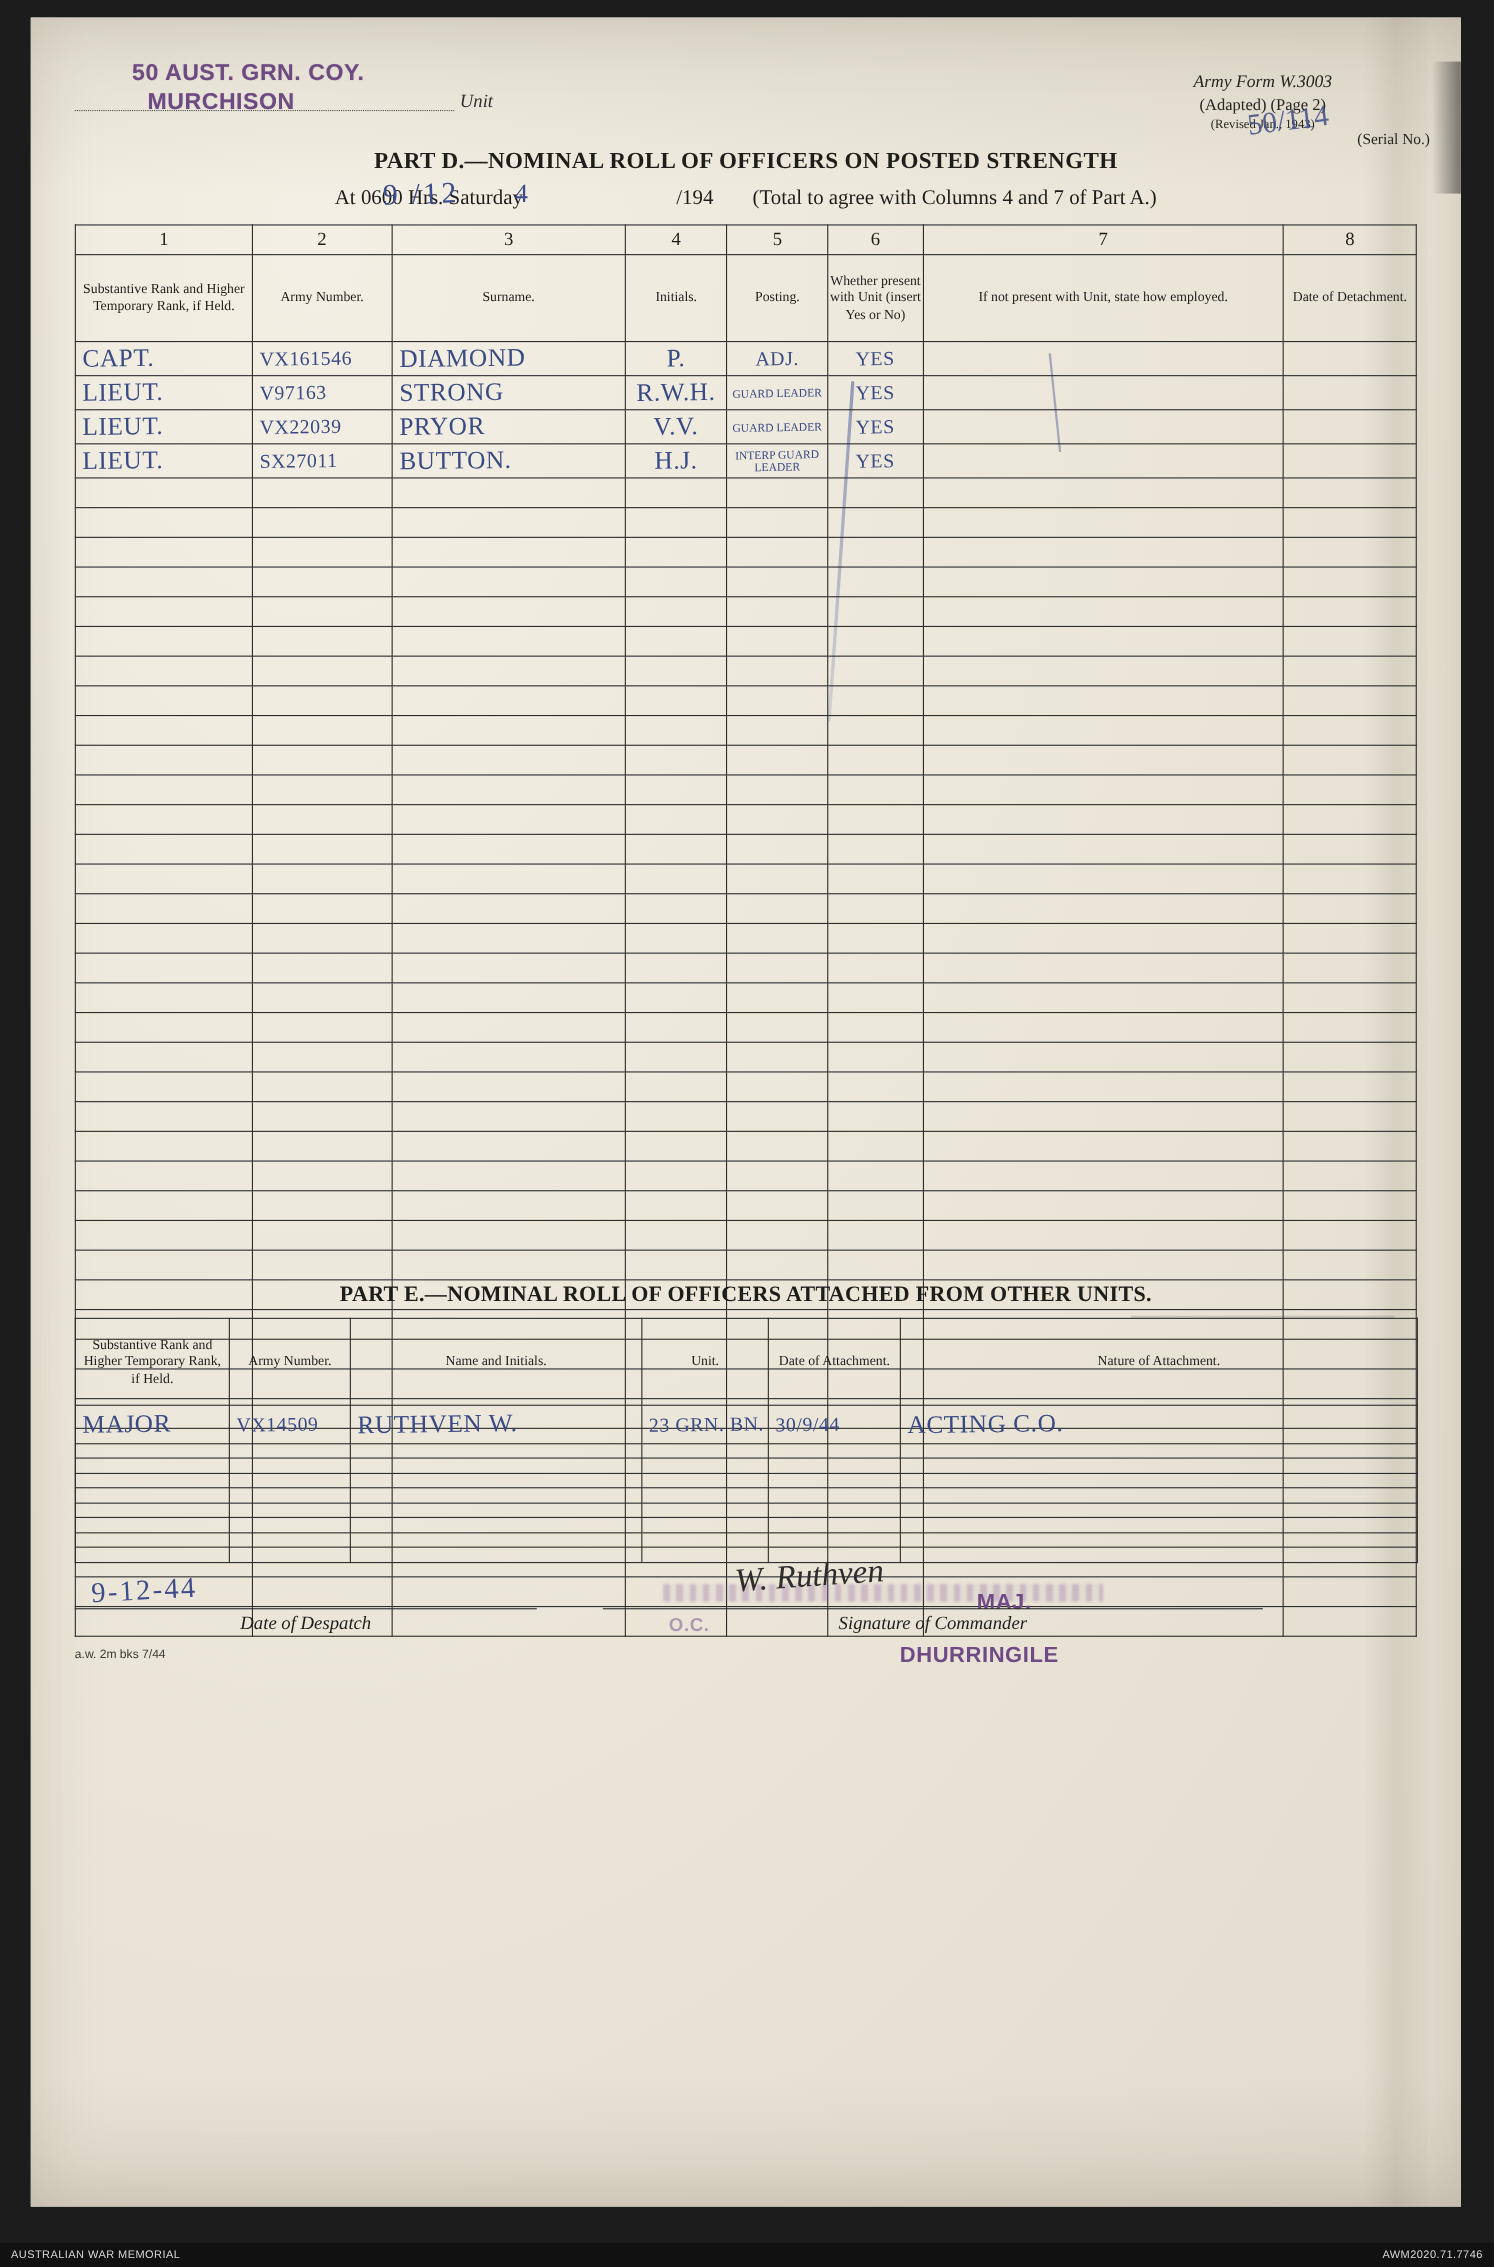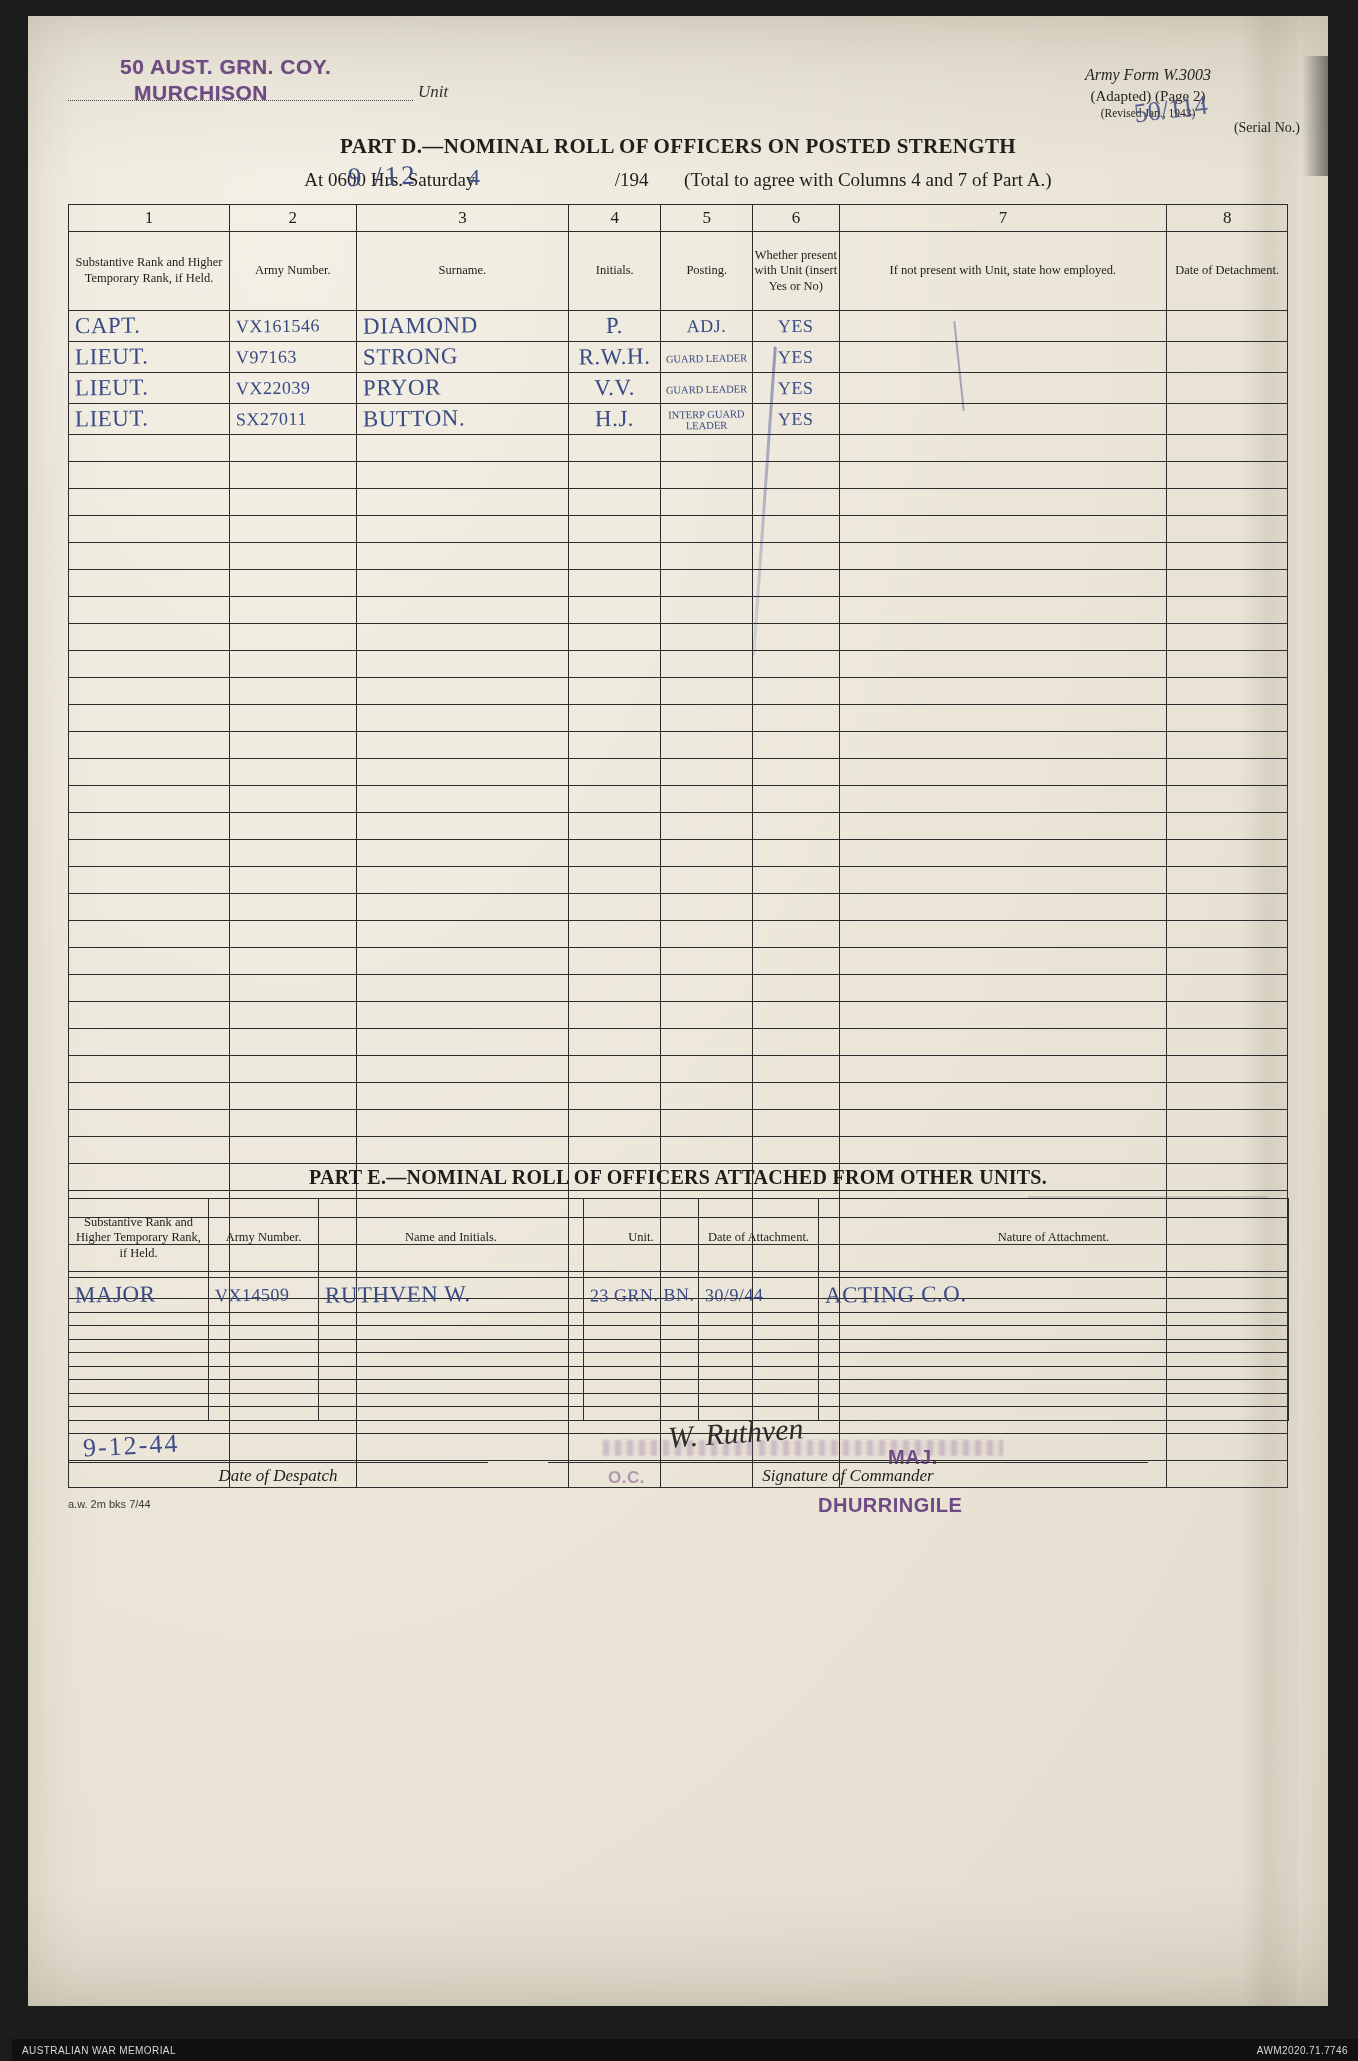--- a/index.html
+++ b/index.html
@@ -45,21 +45,21 @@
     position: absolute;
     left: 0; top: 0; right: 0; bottom: 0;
     background:
       linear-gradient(to bottom, rgba(90,80,60,0.10), rgba(90,80,60,0) 8%),
       linear-gradient(to top, rgba(90,80,60,0.10), rgba(90,80,60,0) 6%);
     pointer-events: none;
   }
 
   .footer-bar {
     position: absolute;
-    left: 12px; right: 0; bottom: 0;
+    left: 0; right: 0; bottom: 0;
     height: 22px;
     background: #111;
     color: #d8d8d8;
     font-family: "Liberation Sans", sans-serif;
     font-size: 10px;
     display: flex;
     align-items: center;
     justify-content: space-between;
     padding: 0 10px;
     box-sizing: border-box;

